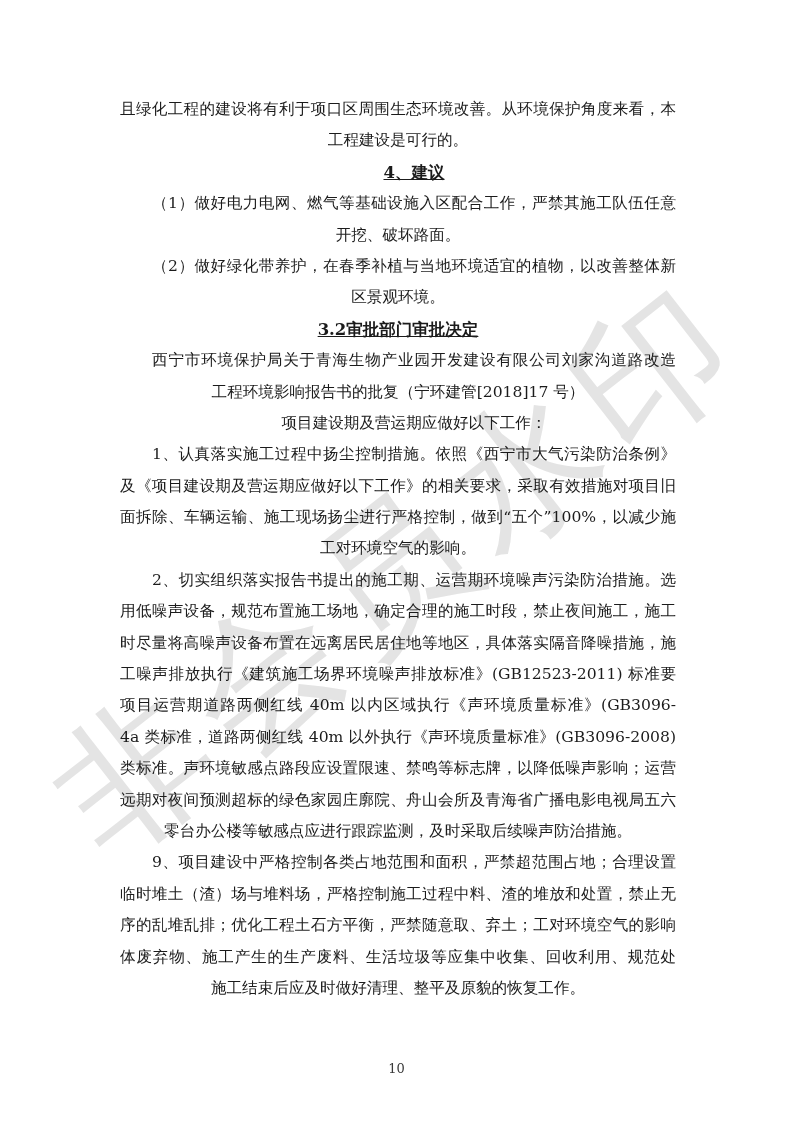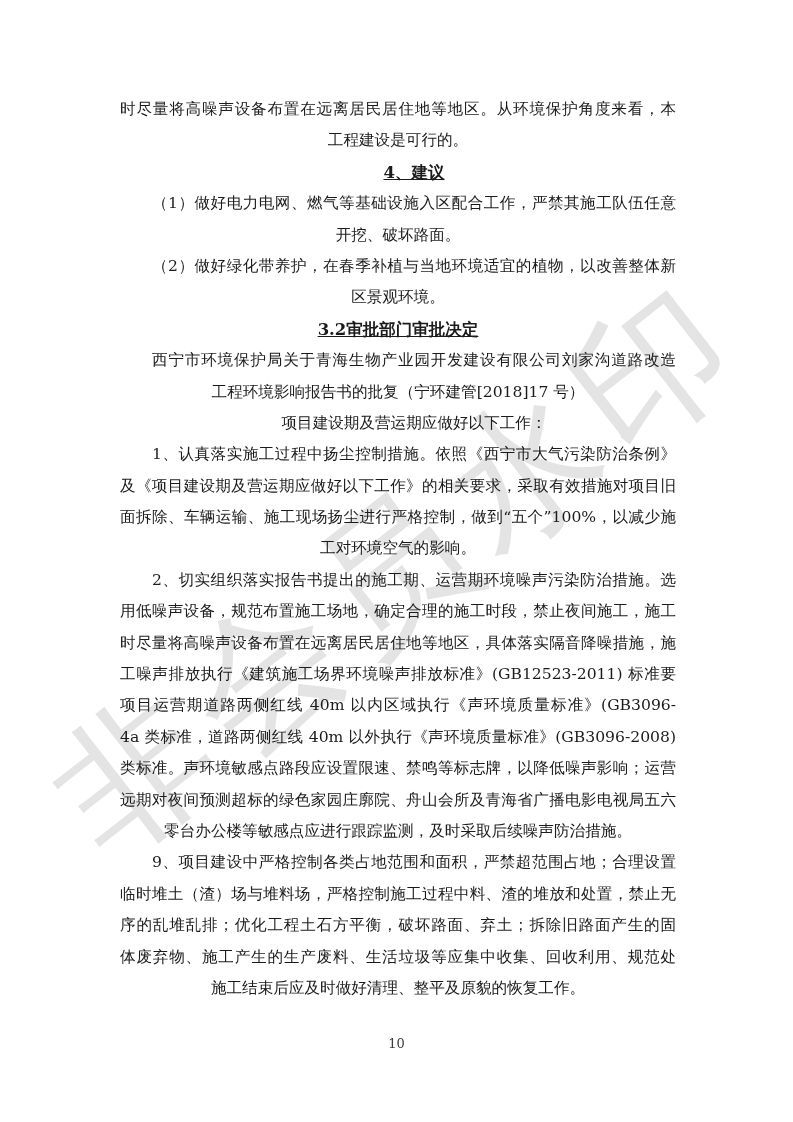--- a/index.html
+++ b/index.html
@@ -53,37 +53,37 @@
     text-decoration: underline;
   }
   .line.justify {
     white-space: normal;
     text-align: justify;
     text-align-last: justify;
   }
   .page-number {
     position: absolute;
     left: 0;
-    top: 1036px;
+    top: 1061px;
     width: 100%;
     text-align: center;
     font-size: 13px;
     color: #3a3a3a;
     z-index: 1;
     font-family: "DejaVu Serif", serif;
   }
 </style>
 </head>
 <body>
 
 <div class="page">
   <div class="watermark">非会员水印</div>
 
   <div class="content">
-      <div class="line justify">时尽量将高噪声设备布置在远离居民居住地等地区。从环境保护角度来看，本</div>
+      <div class="line justify">且绿化工程的建设将有利于项口区周围生态环境改善。从环境保护角度来看，本</div>
       <div class="line">工程建设是可行的。</div>
       <div class="line indent bold">4、建议</div>
       <div class="line indent justify">（1）做好电力电网、燃气等基础设施入区配合工作，严禁其施工队伍任意</div>
       <div class="line">开挖、破坏路面。</div>
       <div class="line indent justify">（2）做好绿化带养护，在春季补植与当地环境适宜的植物，以改善整体新</div>
       <div class="line">区景观环境。</div>
       <div class="line bold">3.2审批部门审批决定</div>
       <div class="line indent justify">西宁市环境保护局关于青海生物产业园开发建设有限公司刘家沟道路改造</div>
       <div class="line">工程环境影响报告书的批复（宁环建管[2018]17 号）</div>
       <div class="line indent">项目建设期及营运期应做好以下工作：</div>
@@ -95,19 +95,19 @@
       <div class="line justify">用低噪声设备，规范布置施工场地，确定合理的施工时段，禁止夜间施工，施工</div>
       <div class="line justify">时尽量将高噪声设备布置在远离居民居住地等地区，具体落实隔音降噪措施，施</div>
       <div class="line justify">工噪声排放执行《建筑施工场界环境噪声排放标准》(GB12523-2011) 标准要求；</div>
       <div class="line justify">项目运营期道路两侧红线 40m 以内区域执行《声环境质量标准》(GB3096-2008)</div>
       <div class="line justify">4a 类标准，道路两侧红线 40m 以外执行《声环境质量标准》(GB3096-2008) 2</div>
       <div class="line justify">类标准。声环境敏感点路段应设置限速、禁鸣等标志牌，以降低噪声影响；运营</div>
       <div class="line justify">远期对夜间预测超标的绿色家园庄廓院、舟山会所及青海省广播电影电视局五六</div>
       <div class="line">零台办公楼等敏感点应进行跟踪监测，及时采取后续噪声防治措施。</div>
       <div class="line indent justify">9、项目建设中严格控制各类占地范围和面积，严禁超范围占地；合理设置</div>
       <div class="line justify">临时堆土（渣）场与堆料场，严格控制施工过程中料、渣的堆放和处置，禁止无</div>
-      <div class="line justify">序的乱堆乱排；优化工程土石方平衡，破坏路面、弃土；拆除旧路面产生的固</div>
+      <div class="line justify">序的乱堆乱排；优化工程土石方平衡，严禁随意取、弃土；工对环境空气的影响</div>
       <div class="line justify">体废弃物、施工产生的生产废料、生活垃圾等应集中收集、回收利用、规范处置；</div>
       <div class="line">施工结束后应及时做好清理、整平及原貌的恢复工作。</div>
     </div>
 
   <div class="page-number">10</div>
 </div>
 
 </body></html>

